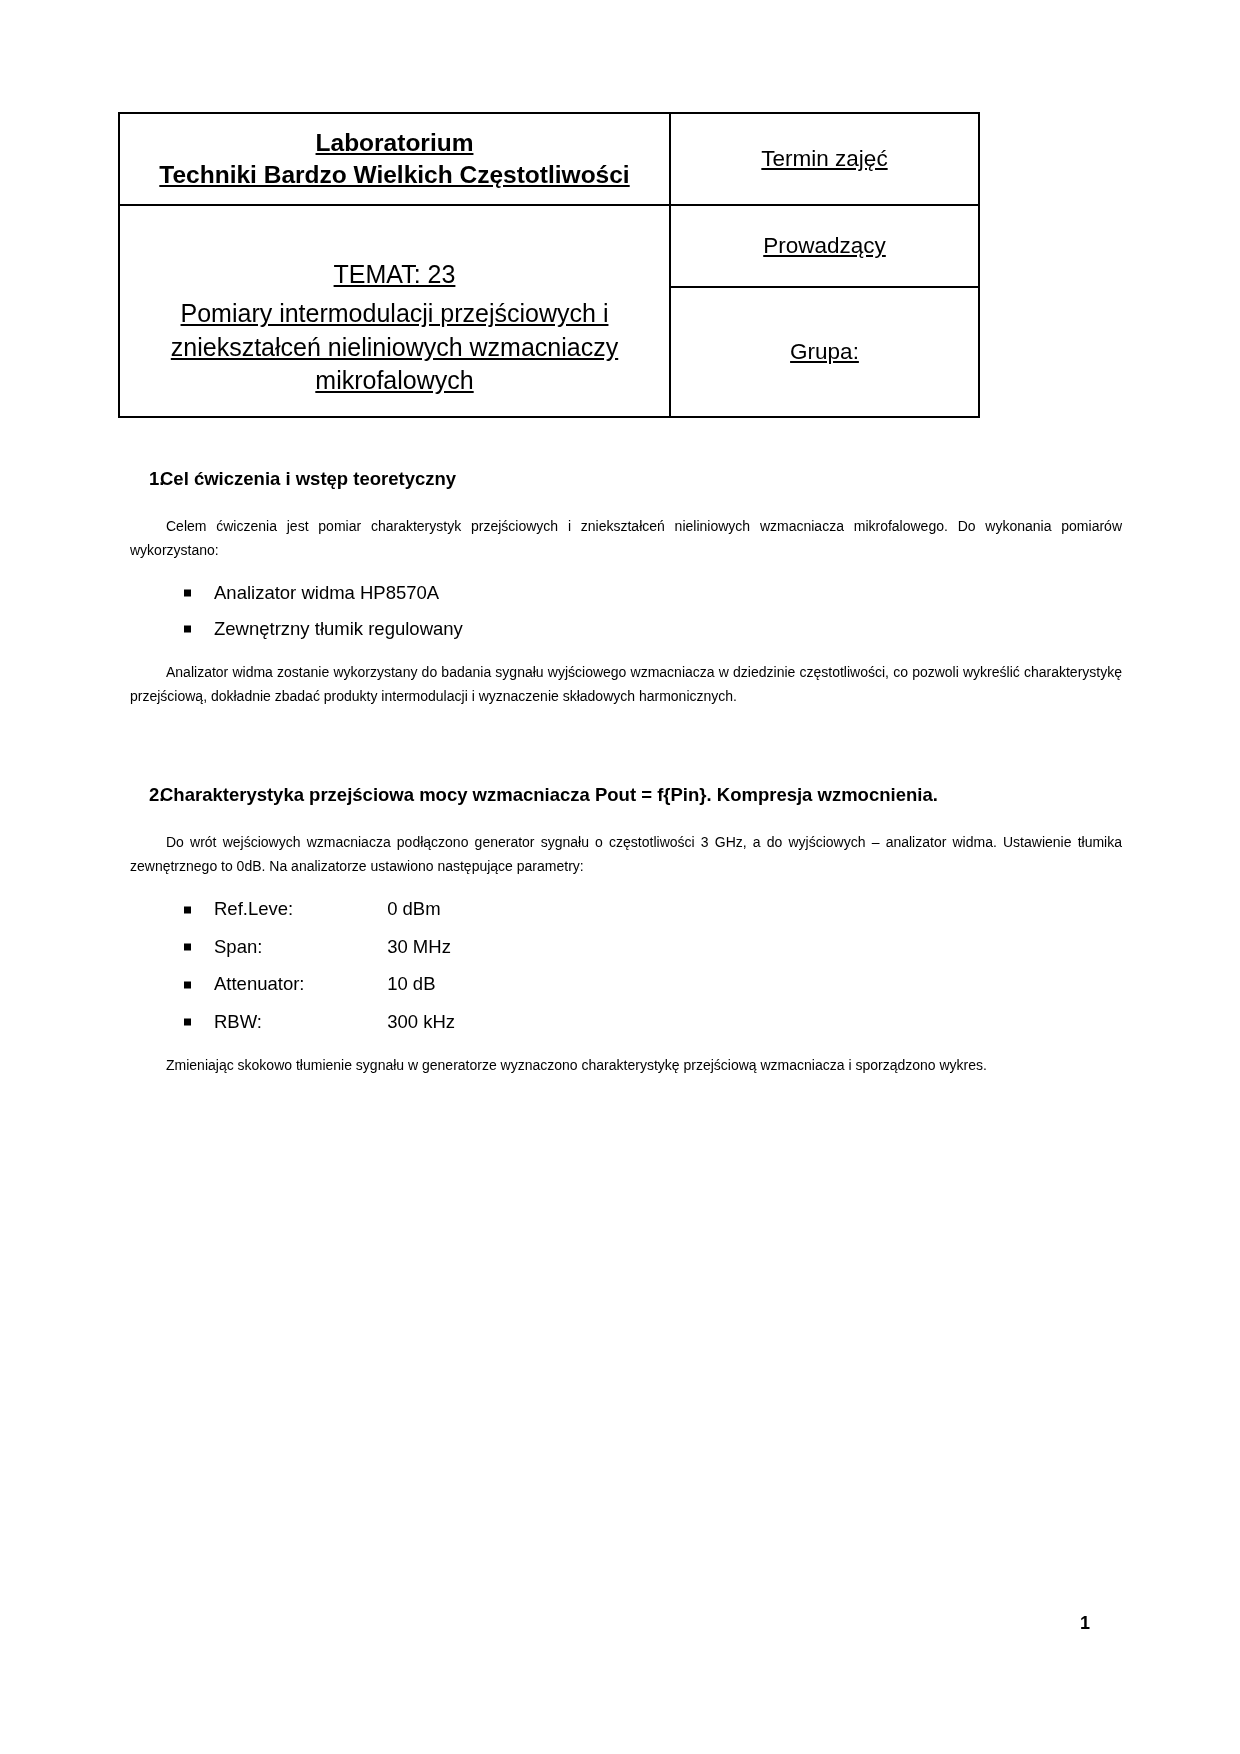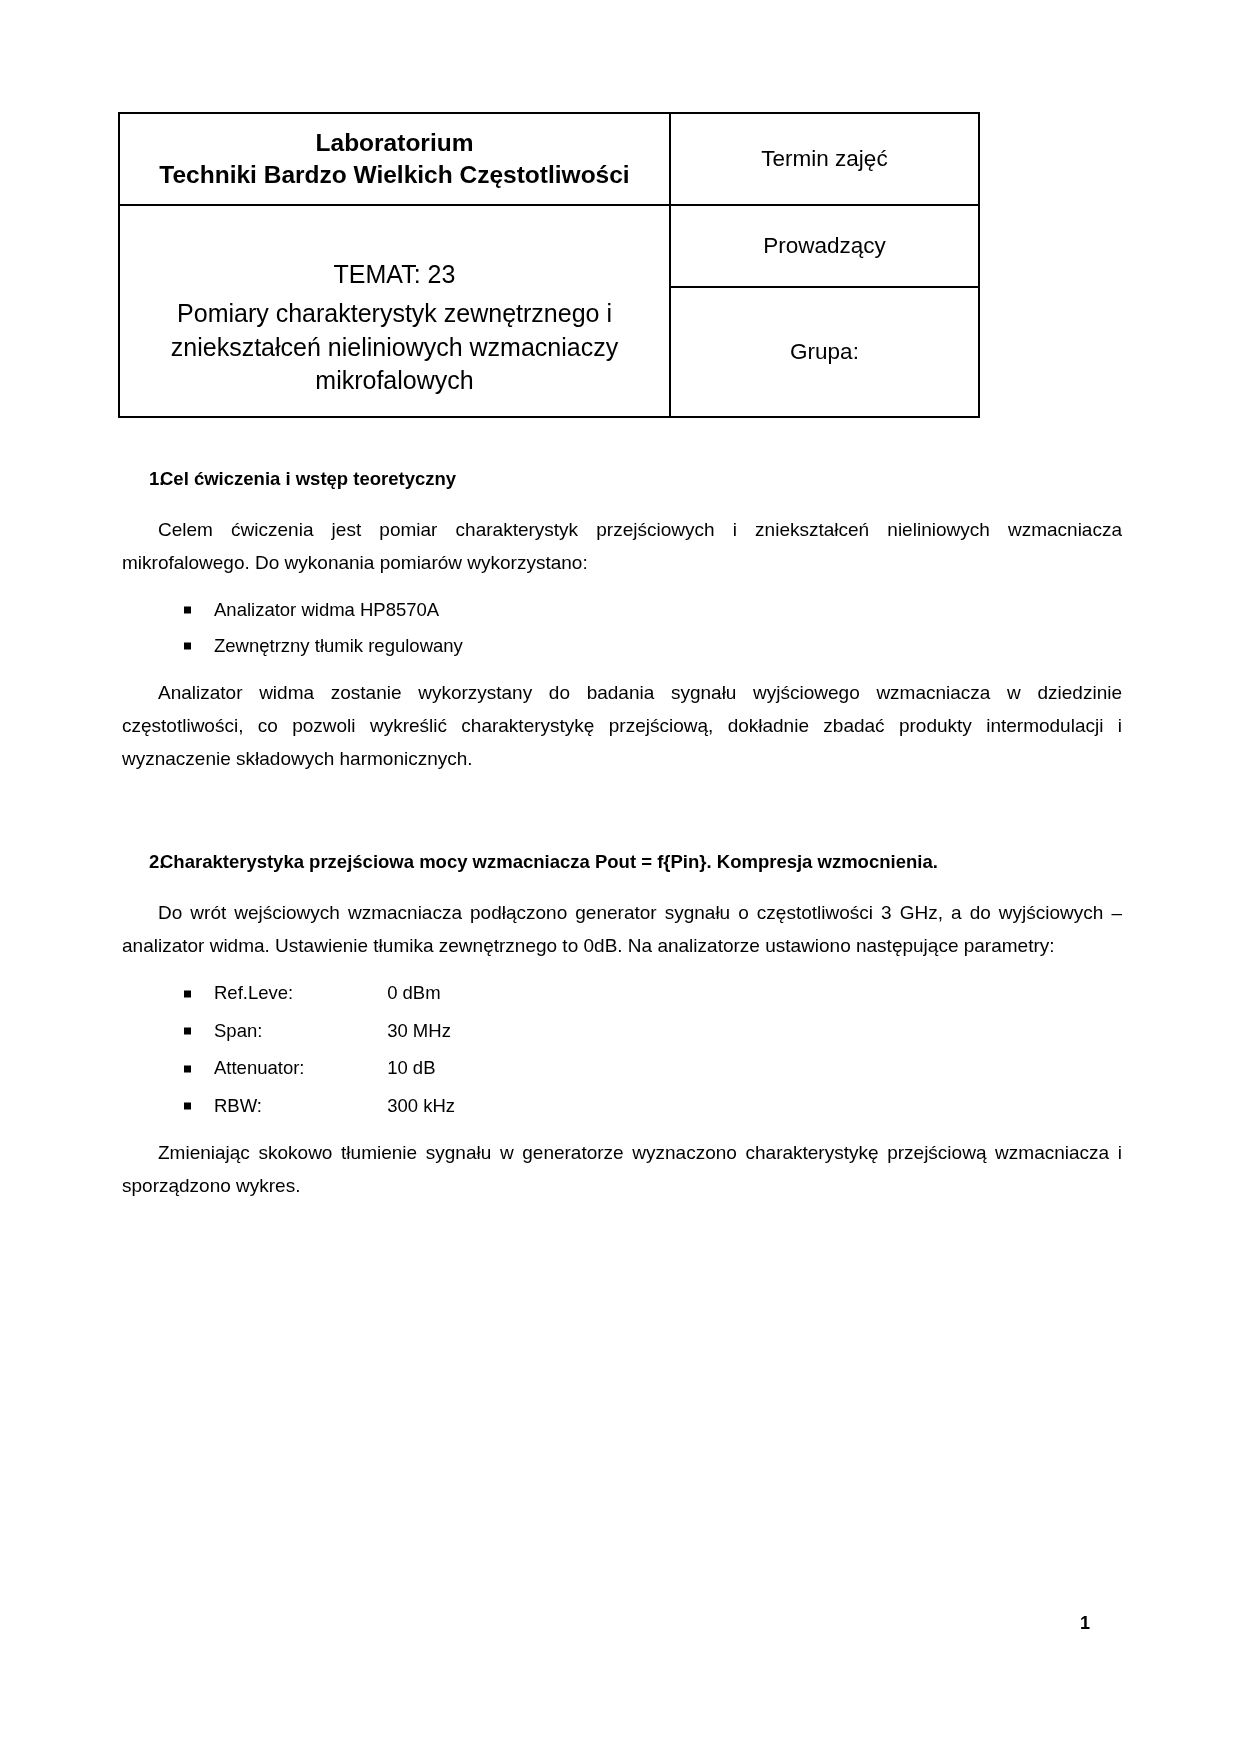--- a/index.html
+++ b/index.html
@@ -23,20 +23,21 @@
     height: 1754px;
     padding: 112px 118px 0 118px;
   }
 
   
   .header-table {
     width: 862px;
     border-collapse: collapse;
     table-layout: fixed;
     margin: 0 0 0 0;
+    text-decoration: underline;
   }
   .header-table td {
     border: 2px solid #000000;
     text-align: center;
     vertical-align: middle;
     padding: 8px 10px;
   }
   .cell-lab {
     font-weight: bold;
     font-size: 24.5px;
@@ -71,23 +72,23 @@
     line-height: 1.4;
   }
   .section-heading .num {
     position: absolute;
     left: 31px;
     top: 0;
   }
   #sec2-heading { margin-top: 74px; }
 
   p.body {
-    font-size: 19px;
+    font-size: 14px;
     line-height: 1.72;
-    margin: 22px 0 0 4px;
+    margin: 22px 0 0 12px;
     text-align: justify;
     text-justify: inter-word;
   }
   p.indent { text-indent: 36px; }
 
   ul.bullets {
     list-style: none;
     margin: 22px 0 0 0;
     padding: 0;
   }
@@ -137,21 +138,21 @@
           <div>Laboratorium</div>
           <div>Techniki Bardzo Wielkich Częstotliwości</div>
         </td>
         <td class="cell-right cell-term">
           <span>Termin zajęć</span>
         </td>
       </tr>
       <tr>
         <td class="cell-topic" rowspan="2">
           <span class="topic-label">TEMAT: 23</span>
-          <div>Pomiary charakterystyk zewnętrznego i</div>
+          <div>Pomiary intermodulacji przejściowych i</div>
           <div>zniekształceń nieliniowych wzmacniaczy</div>
           <div>mikrofalowych</div>
         </td>
         <td class="cell-right cell-lead">
           <span>Prowadzący</span>
         </td>
       </tr>
       <tr>
         <td class="cell-right cell-group">
           <span>Grupa:</span>

